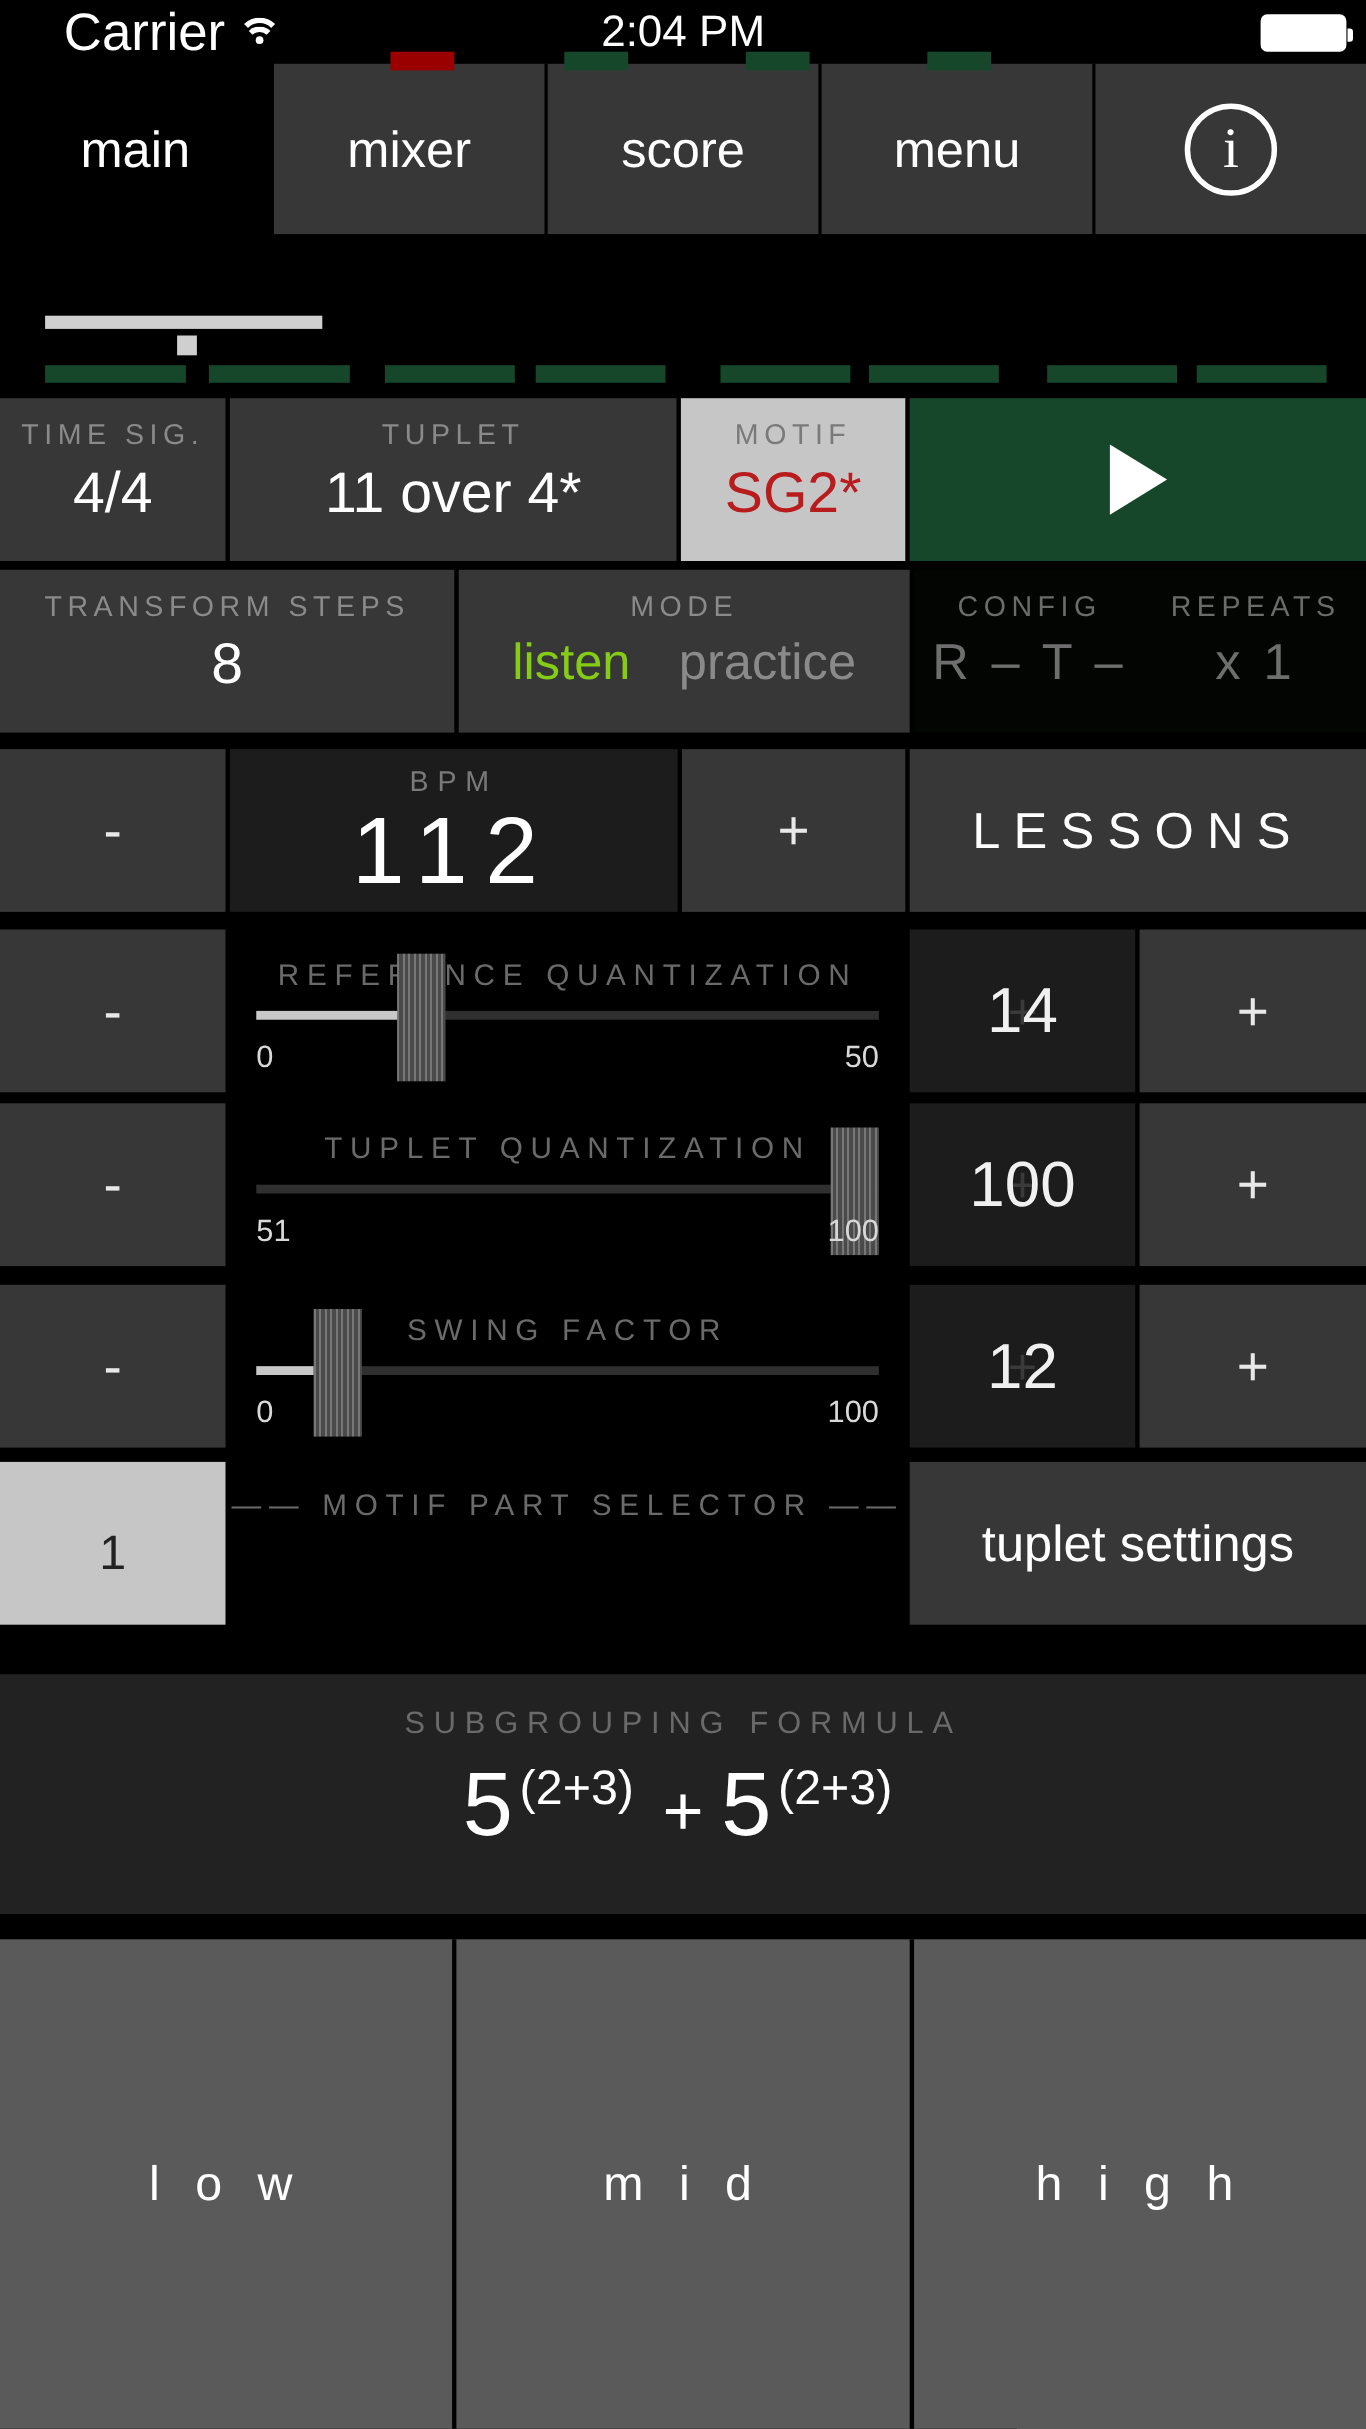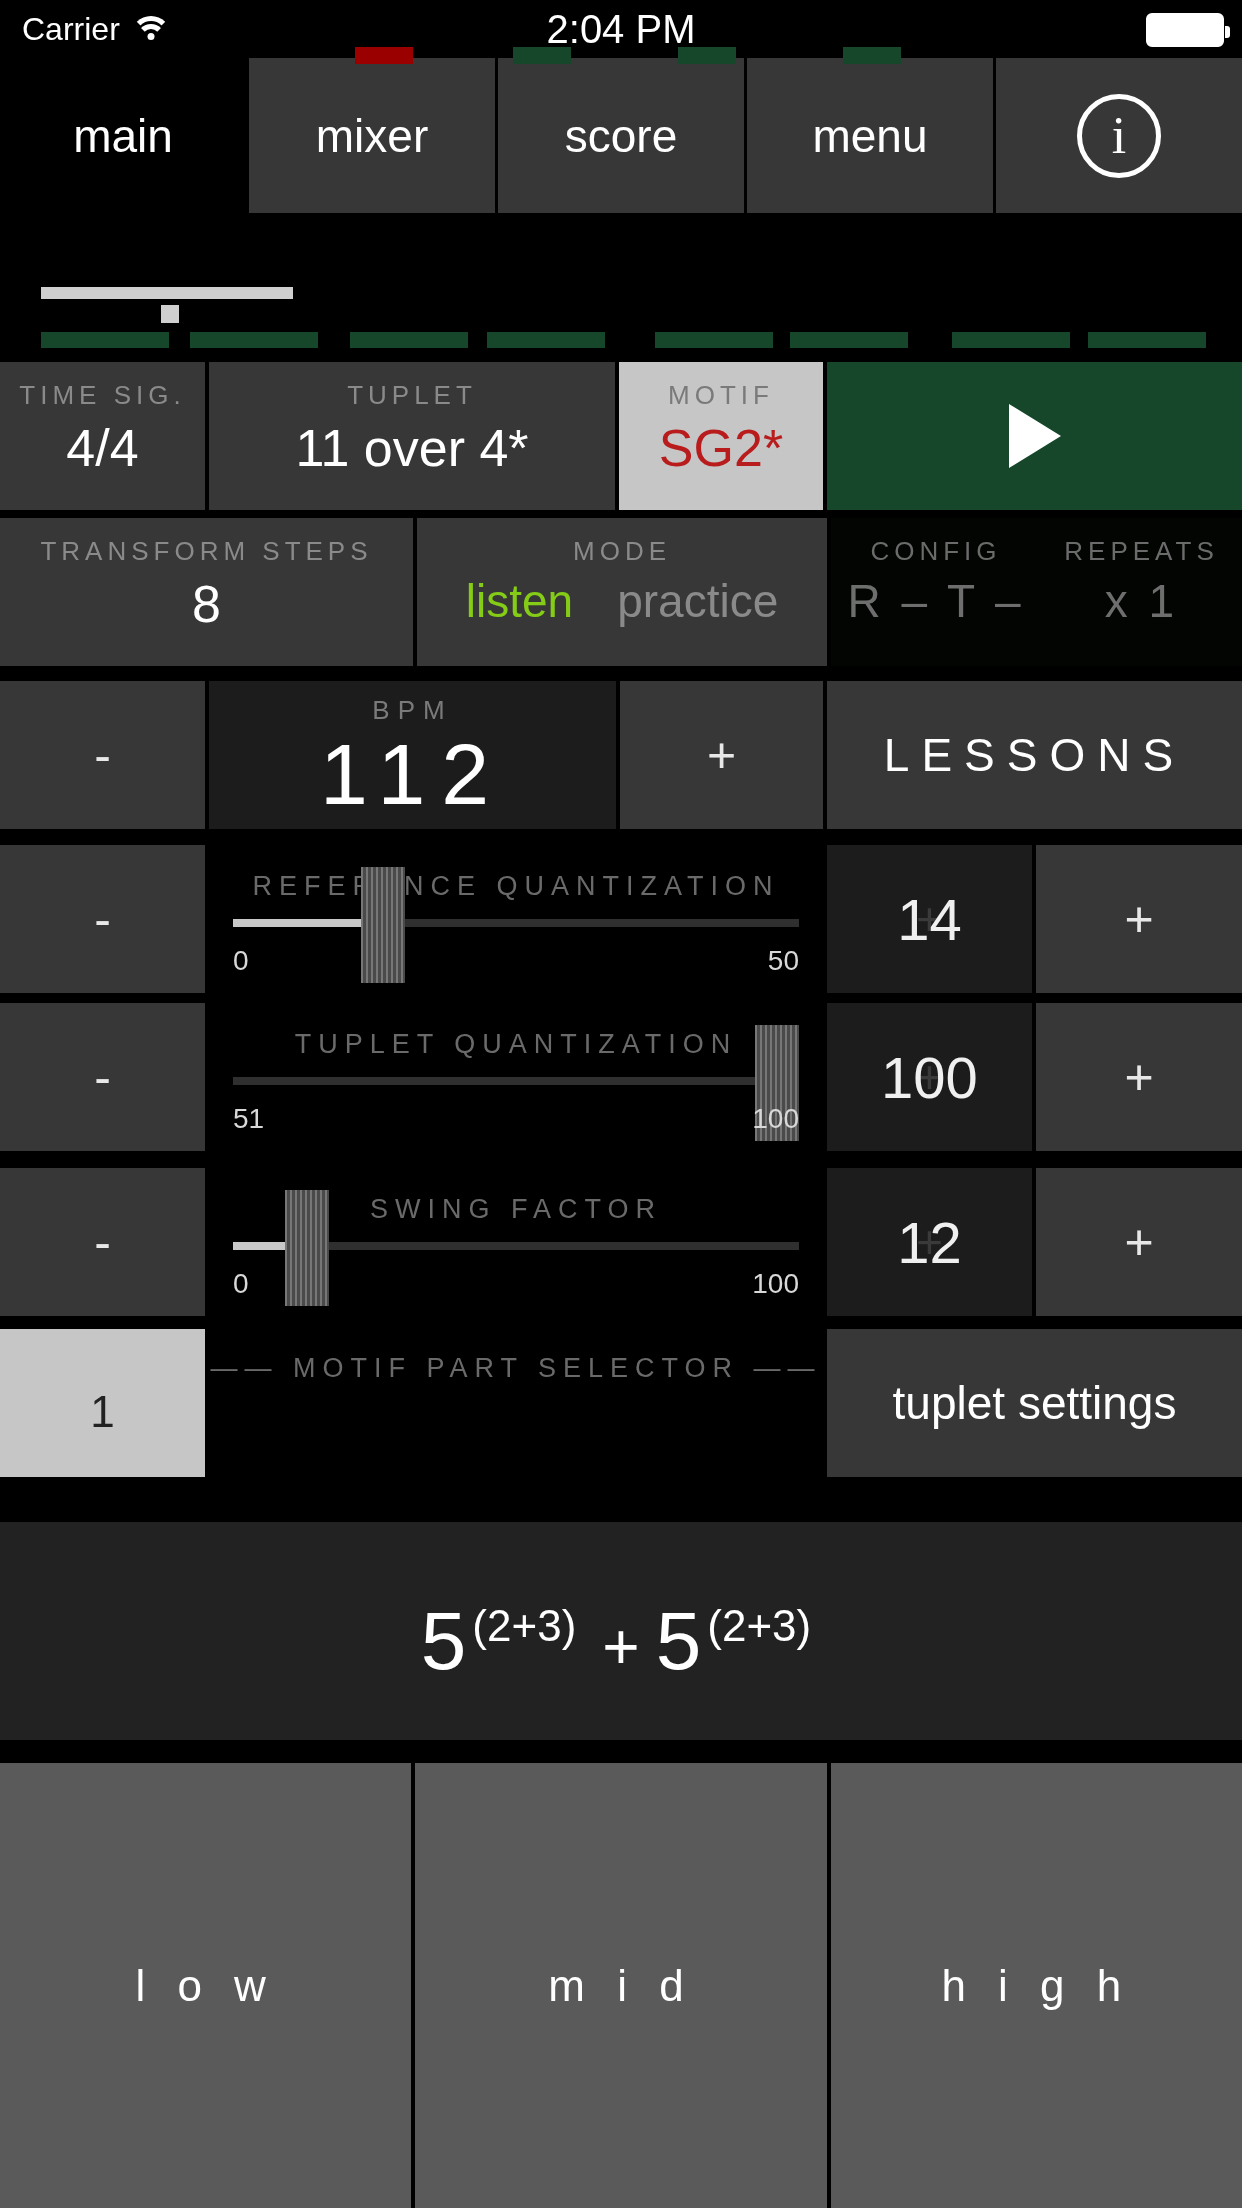--- a/index.html
+++ b/index.html
@@ -31,21 +31,21 @@
     align-items: center;
     color: #fff;
   }
   .sb-left {
     position: absolute;
     left: 22px; top: 0;
     height: 58px;
     display: flex; align-items: center;
     gap: 12px;
   }
-  .sb-carrier { font-size: 32px; letter-spacing: 0px; }
+  .sb-carrier { font-size: 48px; letter-spacing: 0px; margin-left: 36px; }
   .wifi-icon { width: 38px; height: 30px; position: relative; display: inline-block; }
   .wifi-icon span {
     position: absolute;
     border: 5px solid #fff;
     border-bottom-color: transparent;
     border-left-color: transparent;
     border-right-color: transparent;
     border-radius: 50%;
     left: 50%;
     transform: translateX(-50%);
@@ -530,20 +530,21 @@
     </div>
     <div class="cell" style="left:827px;width:415px;height:148px;">
       <span class="ts-label">tuplet settings</span>
     </div>
     <div class="cell sliderbox" style="left:209px;width:614px;height:148px;">
       <div class="mps-cap">—— MOTIF PART SELECTOR ——</div>
     </div>
   </div>
 
   <div class="formula-panel">
+    <div class="formula-cap">SUBGROUPING FORMULA</div>
     <div class="formula-body">
       <span>5</span><span class="sup">(2+3)</span><span class="plus">+</span><span>5</span><span class="sup">(2+3)</span>
     </div>
   </div>
 
   <div class="pads">
     <div class="pad">
       <span>l o w</span>
     </div>
     <div class="pad">

